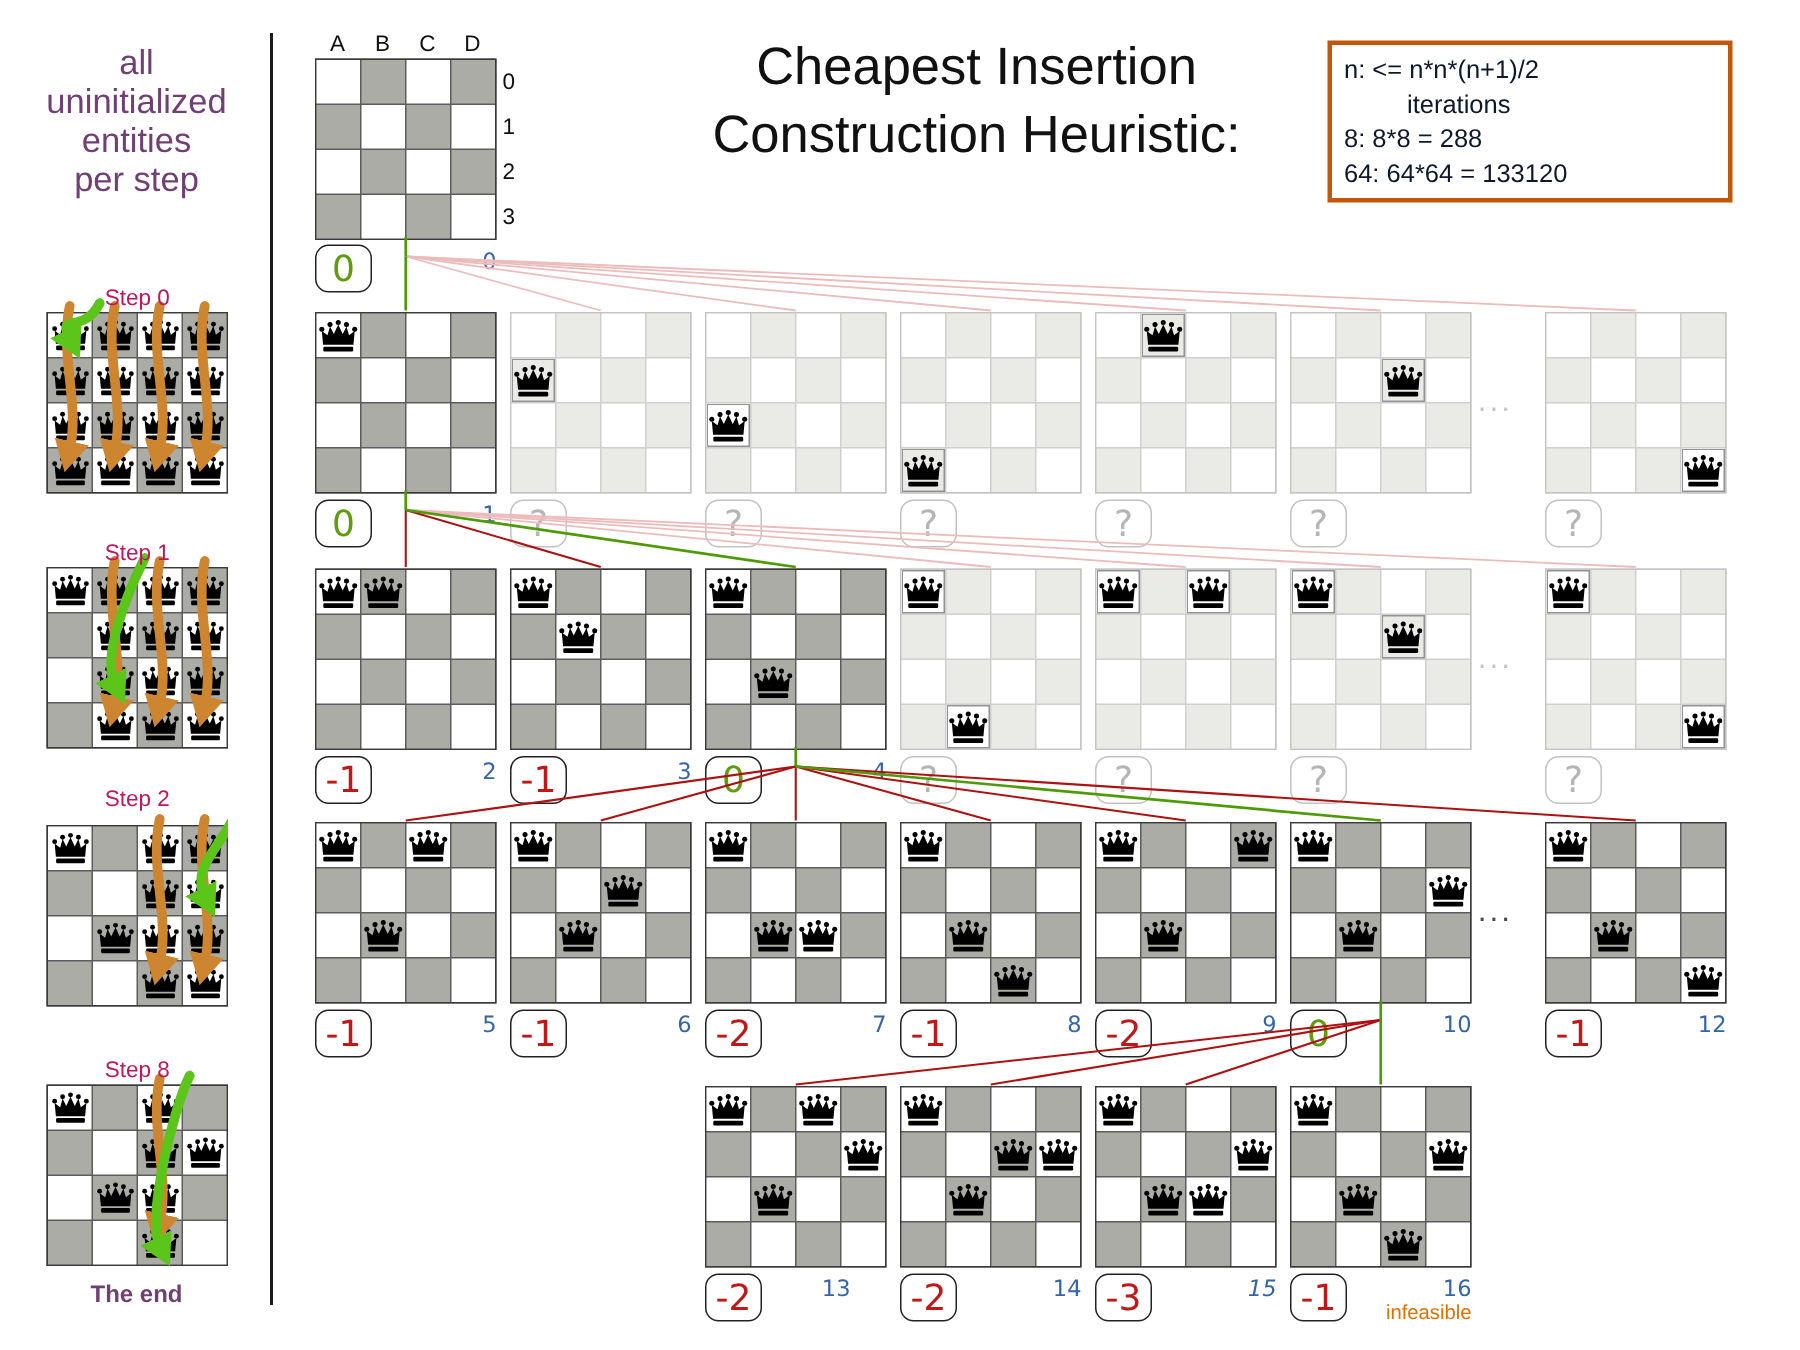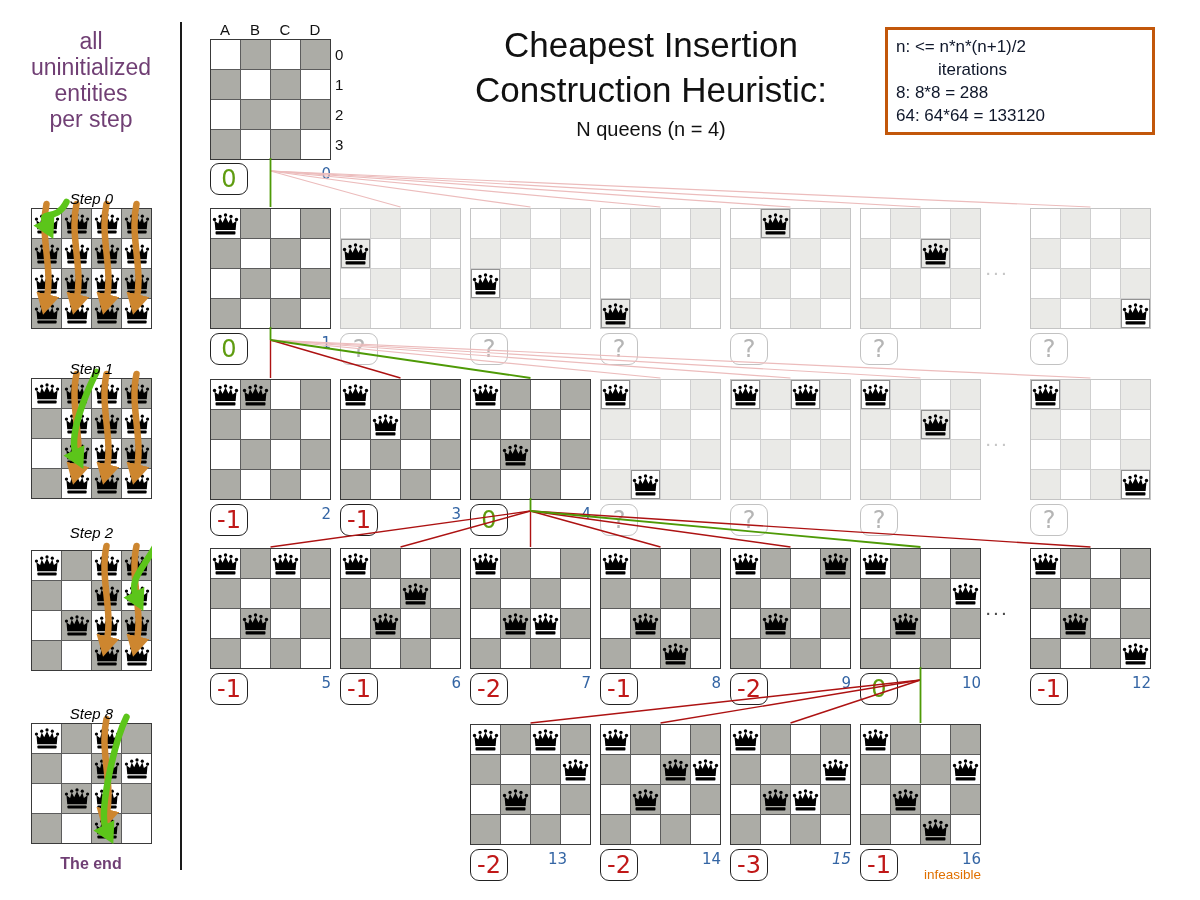--- a/index.html
+++ b/index.html
@@ -4,21 +4,21 @@
 <style>
   html,body{margin:0;padding:0;background:#fff;}
   #stage{position:relative;width:1200px;height:900px;background:#fff;overflow:hidden;
          font-family:"Liberation Sans",sans-serif;}
   .abs{position:absolute;}
 
   
   .caption{left:8px;top:28px;width:166px;text-align:center;color:#703f74;
            font-size:23px;line-height:26px;}
   .divider{left:180px;top:22px;width:2px;height:848px;background:#1a1a1a;}
-  .step-label{width:121px;text-align:center;color:#000000;font-size:15px;z-index:40;font-style:italic;}
+  .step-label{width:121px;text-align:center;color:#be185d;font-size:15px;z-index:40;}
   .end-label{left:8px;top:855px;width:166px;text-align:center;color:#703f74;
              font-size:16px;font-weight:600;}
 
   
   .board{display:grid;grid-template-columns:repeat(4,29px);grid-template-rows:repeat(4,29px);
          gap:1px;background:#5c5c5c;border:1px solid #3a3a3a;z-index:10;}
   .cell{width:29px;height:29px;background:#fff;display:flex;align-items:center;justify-content:center;}
   .cell.g{background:#acaca6;}
   .board.faded{background:#cfcfcf;border-color:#c4c4c4;}
   .board.faded .cell.g{background:#eaeae7;}
@@ -80,21 +80,20 @@
     <div>entities</div>
     <div>per step</div>
   </div>
   <div class="abs divider"></div>
   <div class="abs end-label">The end</div>
 
   <div class="abs title">
     <div>Cheapest Insertion</div>
     <div>Construction Heuristic:</div>
   </div>
-  <div class="abs subtitle">N queens (n = 4)</div>
 
   <div class="abs info-box">
     <div class="l1">n: &lt;= n*n*(n+1)/2</div>
     <div class="l2">iterations</div>
     <div class="l1">8: 8*8 = 288</div>
     <div class="l1">64: 64*64 = 133120</div>
   </div>
 
   <svg id="edges" class="abs" width="1200" height="900">
       <line x1="270.5" y1="171" x2="400.5" y2="207" stroke="#ecbcbc" stroke-width="1.2"></line>

